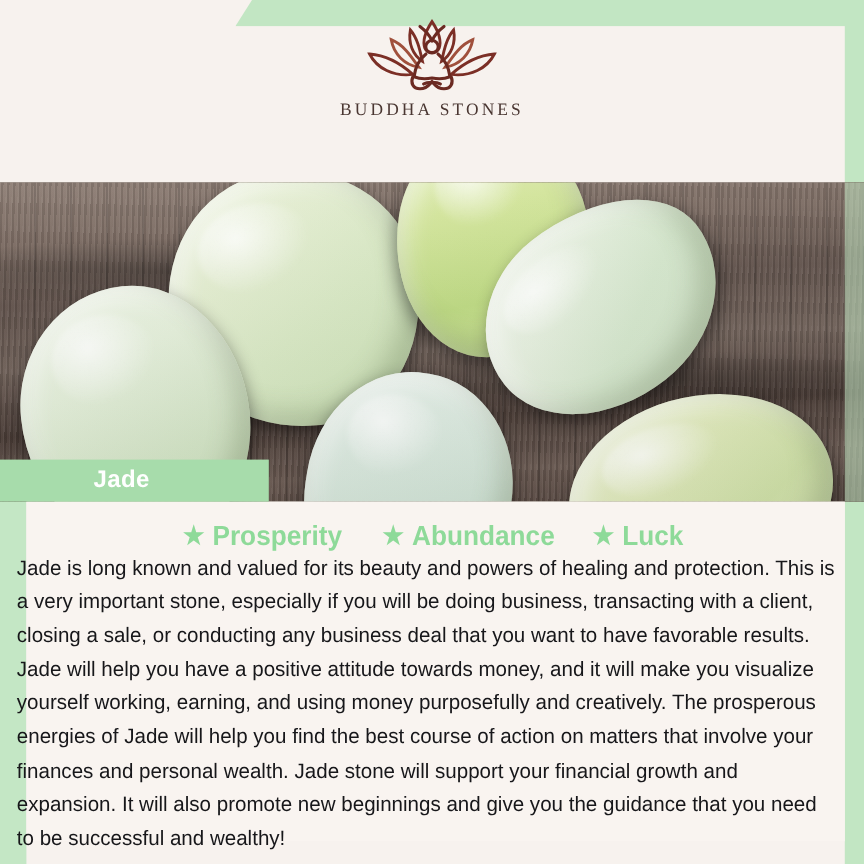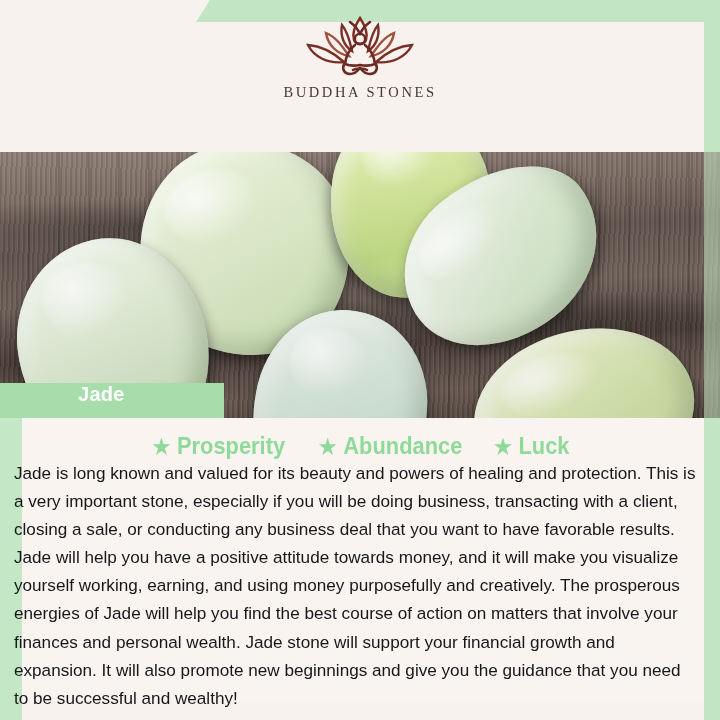--- a/index.html
+++ b/index.html
@@ -142,21 +142,21 @@
   }
   .photo-greenedge{
     position:absolute;right:0;top:0;width:16px;height:100%;
     background:rgba(194,230,195,.55);
   }
 
   
   .jade-bar{
     position:absolute;left:0;top:383px;width:224px;height:35px;
     background:#a7dcab;z-index:5;
-    display:flex;
+    display:flex;align-items:center;
   }
   .jade-text{
     margin-left:78px;color:#ffffff;font-weight:700;font-size:20px;
     letter-spacing:.3px;
   }
 
   
   .body-panel{
     position:absolute;left:22px;top:418px;width:682px;height:283px;
     background:#f9f4f0;z-index:3;

